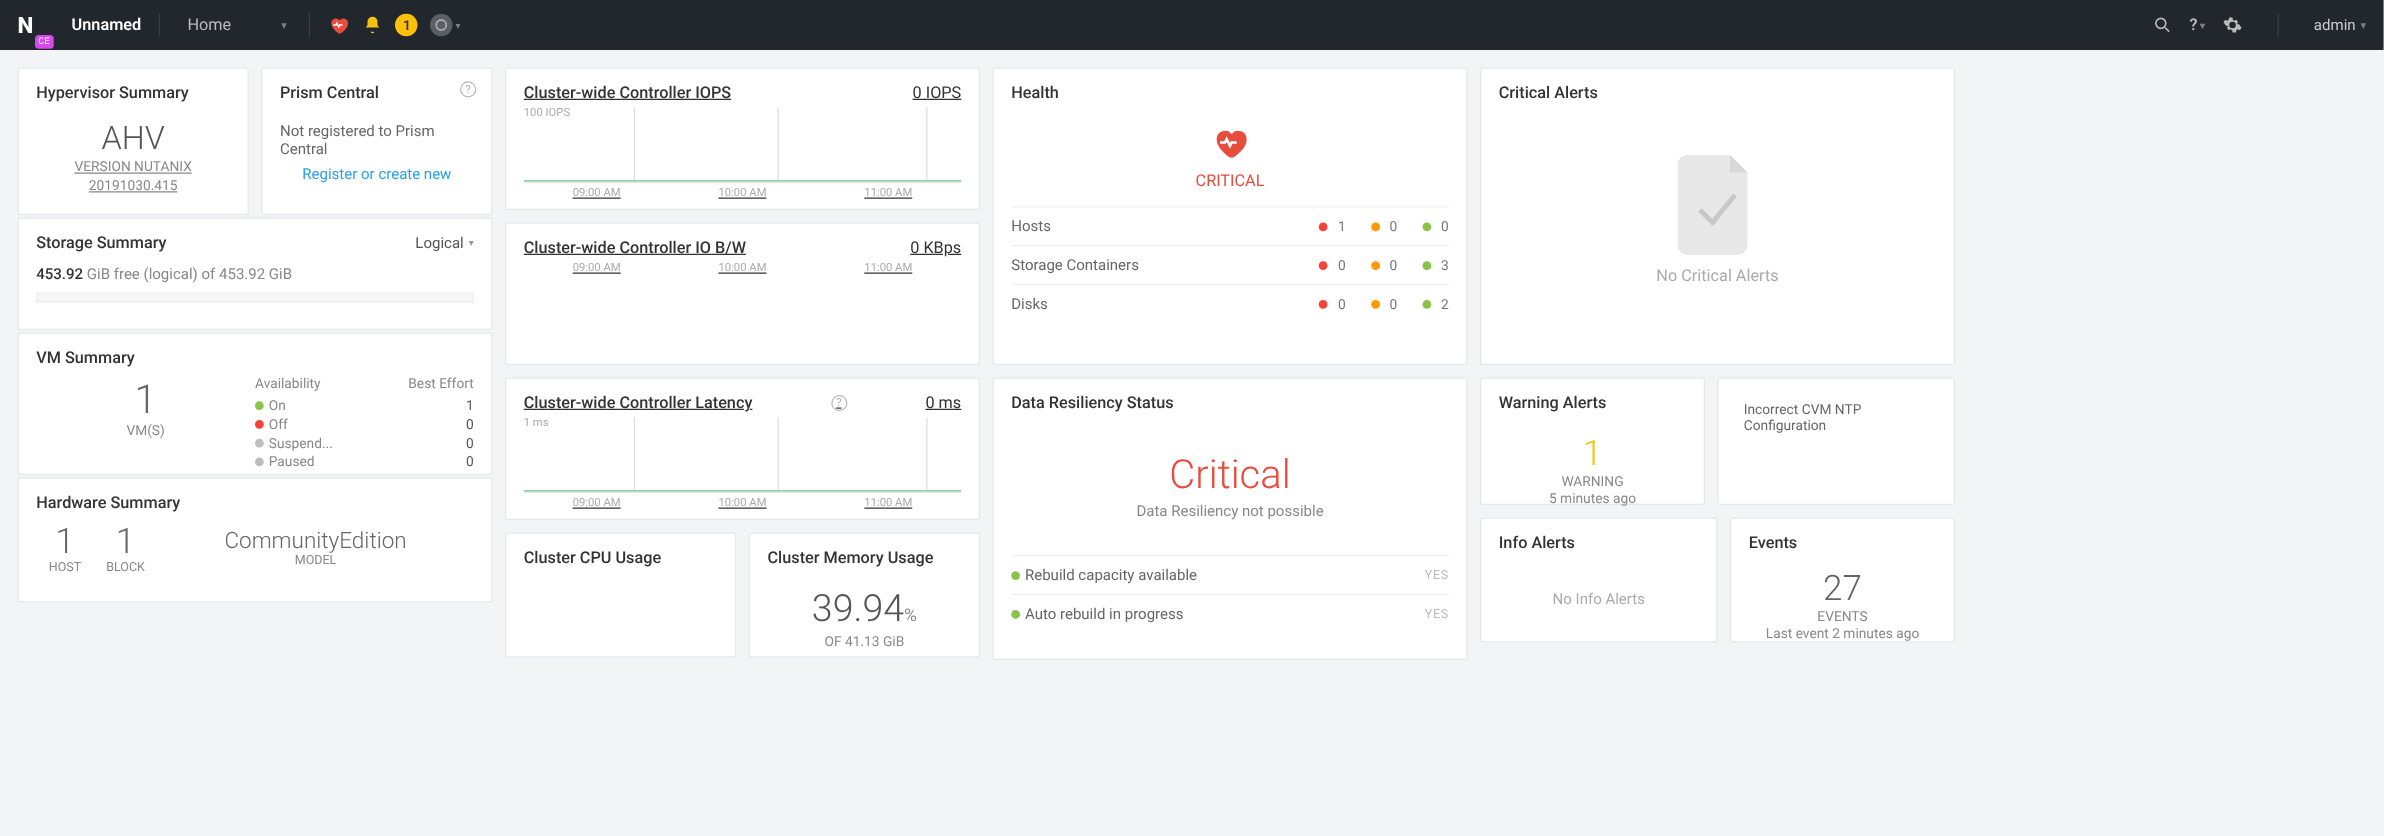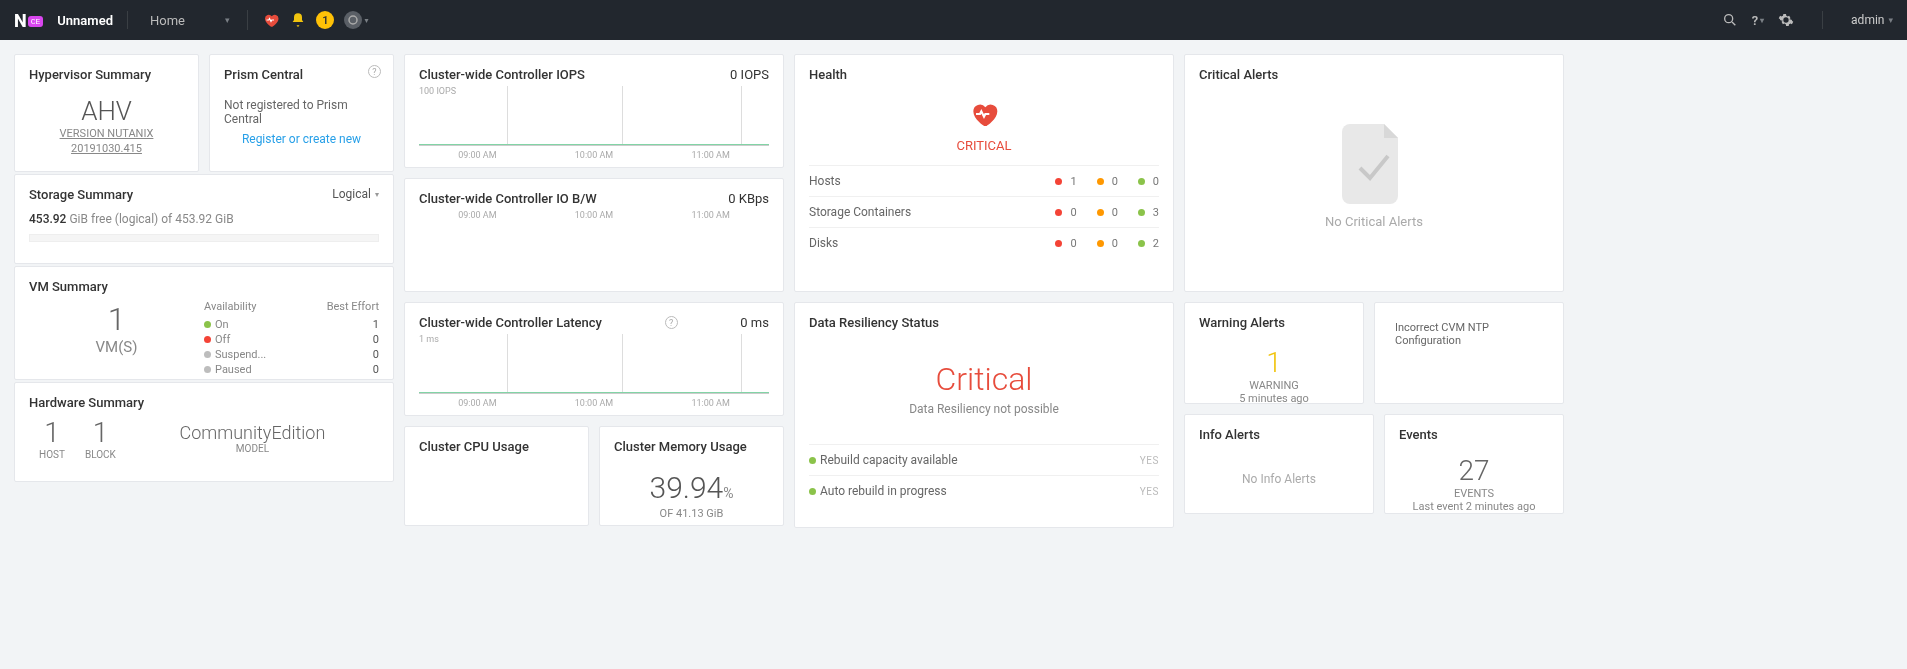--- a/index.html
+++ b/index.html
@@ -2,21 +2,21 @@
 <html><head>
 <meta charset="utf-8">
 <style>
 * { box-sizing: border-box; margin: 0; padding: 0; }
 body { font-family: -apple-system, BlinkMacSystemFont, "Segoe UI", Roboto, Helvetica, Arial, sans-serif; background: #f2f4f6; color: #333; font-size: 13px; }
 
 
 .topbar { background: #22272e; height: 40px; display: flex; align-items: center; padding: 0 14px; color: #bbb; }
 .topbar .logo { display: flex; align-items: center; gap: 2px; }
 .topbar .logo-n { font-weight: 800; color: #fff; font-size: 18px; letter-spacing: -1px; }
-.topbar .logo-ce { background: #d946ef; color: #fff; font-size: 8px; padding: 1px 3px; border-radius: 3px; position: relative; top: 1px; font-family: Liberation Mono, monospace; }
+.topbar .logo-ce { background: #d946ef; color: #fff; font-size: 8px; padding: 1px 3px; border-radius: 3px; position: relative; top: 13px; font-family: Liberation Mono, monospace; }
 .topbar .cluster-name { color: #fff; font-weight: 600; margin-left: 14px; font-size: 13px; }
 .topbar .divider { width: 1px; height: 18px; background: #3a3f44; margin: 0 14px; }
 .topbar .menu-btn { color: #bbb; display: flex; align-items: center; gap: 40px; cursor: pointer; padding: 4px 8px; font-size: 13px; }
 .topbar .menu-btn .chev { font-size: 9px; color: #7a7f85; }
 .topbar .vdiv { width: 1px; height: 20px; background: #3a3f44; margin: 0 10px; }
 .topbar .icons { display: flex; align-items: center; gap: 10px; margin-left: 4px; }
 .heart { width: 18px; height: 14px; position: relative; }
 .heart svg { width: 18px; height: 18px; position: relative; top: -2px; }
 .bell { width: 16px; height: 16px; position: relative; }
 .bell svg { width: 16px; height: 16px; }
@@ -45,21 +45,21 @@
 .storage-hdr { display: flex; justify-content: space-between; align-items: center; margin-bottom: 6px; }
 .dropdown-sm { font-size: 12px; color: #555; display: flex; align-items: center; gap: 4px; cursor: pointer; }
 .dropdown-sm .chev { font-size: 8px; color: #999; }
 .storage-val { font-size: 12px; color: #555; margin-top: 10px; }
 .storage-val .num { color: #333; font-weight: 500; }
 .storage-bar { height: 8px; background: #f5f5f5; border: 1px solid #eee; margin-top: 8px; }
 
 .vm-body { display: grid; grid-template-columns: 1fr 1fr; }
 .vm-left { text-align: center; }
 .vm-num { font-size: 32px; color: #666; font-weight: 300; }
-.vm-sub { font-size: 15px; color: #888; }
+.vm-sub { font-size: 11px; color: #888; }
 .vm-table { font-size: 11px; color: #888; }
 .vm-table .hdr { display: flex; justify-content: space-between; color: #888; margin-bottom: 4px; font-size: 11px; }
 .vm-table .row { display: flex; align-items: center; justify-content: space-between; padding: 1px 0; font-size: 11px; }
 .dot { width: 7px; height: 7px; border-radius: 50%; display: inline-block; margin-right: 4px; }
 .dot.green { background: #8bc34a; }
 .dot.red { background: #f44336; }
 .dot.grey { background: #bdbdbd; }
 .dot.orange { background: #ff9800; }
 .vm-table .label { color: #888; }
 .vm-table .val { color: #555; }
@@ -67,21 +67,21 @@
 .hw-body { display: flex; align-items: center; }
 .hw-block { text-align: center; padding: 0 10px; }
 .hw-num { font-size: 28px; color: #666; font-weight: 300; }
 .hw-sub { font-size: 10px; color: #888; }
 .hw-model { flex: 1; text-align: center; }
 .hw-model .m { font-size: 18px; color: #666; font-weight: 300; }
 .hw-model .s { font-size: 10px; color: #888; }
 
 
 .col2 { display: flex; flex-direction: column; gap: 10px; }
-.chart-panel { height: 114px; }
+.chart-panel { height: 114px; text-decoration: underline; }
 .chart-hdr { display: flex; justify-content: space-between; align-items: center; }
 .chart-val { font-size: 13px; color: #333; }
 .chart-area { position: relative; height: 60px; margin-top: 4px; border-bottom: 1px solid #ccc; }
 .chart-ylab { position: absolute; top: 0; left: 0; font-size: 9px; color: #aaa; }
 .chart-line { position: absolute; bottom: 0; left: 0; right: 0; height: 1px; background: #82d4a6; }
 .chart-grid { position: absolute; top: 0; bottom: 0; width: 1px; background: #ddd; }
 .chart-xlabels { display: flex; justify-content: space-around; font-size: 9px; color: #aaa; margin-top: 4px; }
 
 .usage-row { display: grid; grid-template-columns: 1fr 1fr; gap: 10px; }
 .usage-body { text-align: center; padding: 10px 0; }

